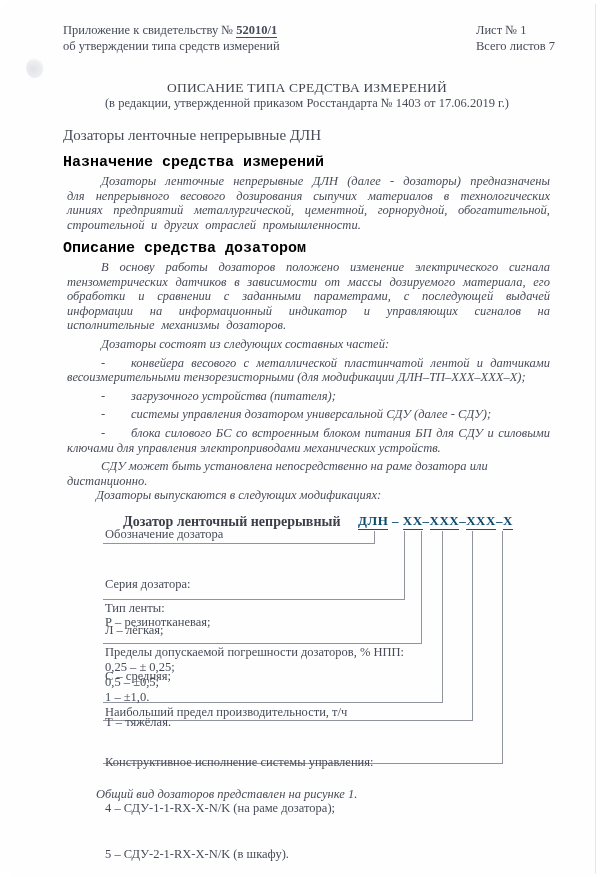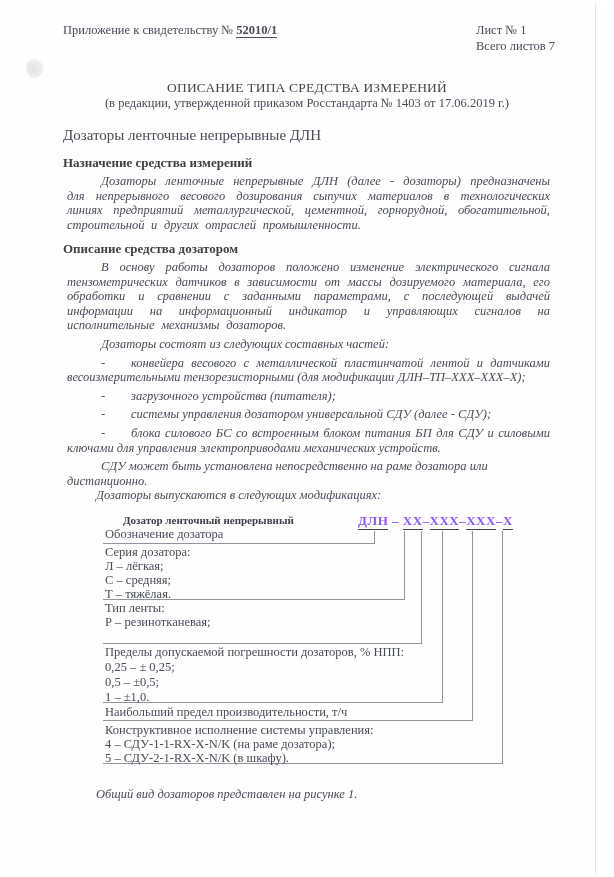--- a/index.html
+++ b/index.html
@@ -13,52 +13,53 @@
   .h-left{line-height:15.5px;}
   .h-right{text-align:left;line-height:15.5px;}
   .num-u{font-weight:bold;border-bottom:1.3px solid #474c58;padding-bottom:0px;}
   .title-block{position:absolute;top:80px;left:0;width:614px;text-align:center;line-height:15.5px;}
   .main-title{font-size:13.5px;letter-spacing:.2px;color:#41464f;}
   .subtitle{font-size:12.5px;}
   .doc-title{position:absolute;top:127px;left:63px;font-size:15px;}
   .sec{position:absolute;left:63px;width:491px;}
   .sec-purpose{top:155px;}
   .sec-desc{top:241px;}
-  .sec-h{font-weight:bold;font-size:13px;color:#404040;line-height:15px;margin-bottom:2px;}
+  .sec-h{font-weight:bold;font-size:15px;color:#000000;line-height:15px;margin-bottom:2px;font-family:Liberation Mono, monospace;}
   p{margin:4px;line-height:14.6px;font-style:italic;}
   .p-body{text-indent:34px;word-spacing:3.5px;}
   .p-ind{text-indent:34px;}
   .just{text-align:justify;}
   .item{text-indent:34px;}
   .item .dash{display:inline-block;width:30px;text-indent:0;}
   .p-mods{position:absolute;top:484px;left:63px;width:491px;text-indent:29px;}
   .diagram{position:absolute;top:508px;left:0;width:614px;height:274px;}
-  .dg-head{position:absolute;top:6px;left:123px;font-weight:bold;font-size:11px;color:#3a3f4a;text-align:right;}
-  .dg-code{position:absolute;top:5px;left:358px;font-weight:bold;font-size:13px;color:#8b5cf6;letter-spacing:.5px;white-space:pre;}
+  .dg-head{position:absolute;top:6px;left:123px;font-weight:bold;font-size:14px;color:#3a3f4a;text-align:right;}
+  .dg-code{position:absolute;top:5px;left:358px;font-weight:bold;font-size:13px;color:#0c4a6e;letter-spacing:.5px;white-space:pre;}
   .gu{border-bottom:1.4px solid #3f4450;padding-bottom:1px;}
   .vline{position:absolute;top:23px;width:1px;background:#90959d;}
   .hline{position:absolute;left:103px;height:1px;background:#90959d;}
   .blk{position:absolute;left:105px;width:420px;}
   .blk span{display:block;}
-  .lh14 span{line-height:14px;}
+  .lh14 span{line-height:14px;margin-top:32px;}
   .lh135 span{line-height:13.5px;}
   .lh15 span{line-height:15px;}
   .lh155 span{line-height:15.5px;}
   .fig-note{position:absolute;top:783px;left:63px;width:491px;text-indent:29px;}
 </style>
 </head>
 <body>
 
 <div class="page">
   <div class="edge-line"></div>
   <div class="smudge"></div>
 
   <div class="header">
     <div class="h-left">
       <div><span>Приложение к свидетельству № </span><span class="num-u">52010/1</span></div>
+      <div>об утверждении типа средств измерений</div>
     </div>
     <div class="h-right">
       <div>Лист № 1</div>
       <div>Всего листов 7</div>
     </div>
   </div>
 
   <div class="title-block">
     <div class="main-title">ОПИСАНИЕ ТИПА СРЕДСТВА ИЗМЕРЕНИЙ</div>
     <div class="subtitle">(в редакции, утвержденной приказом Росстандарта № 1403 от 17.06.2019 г.)</div>

